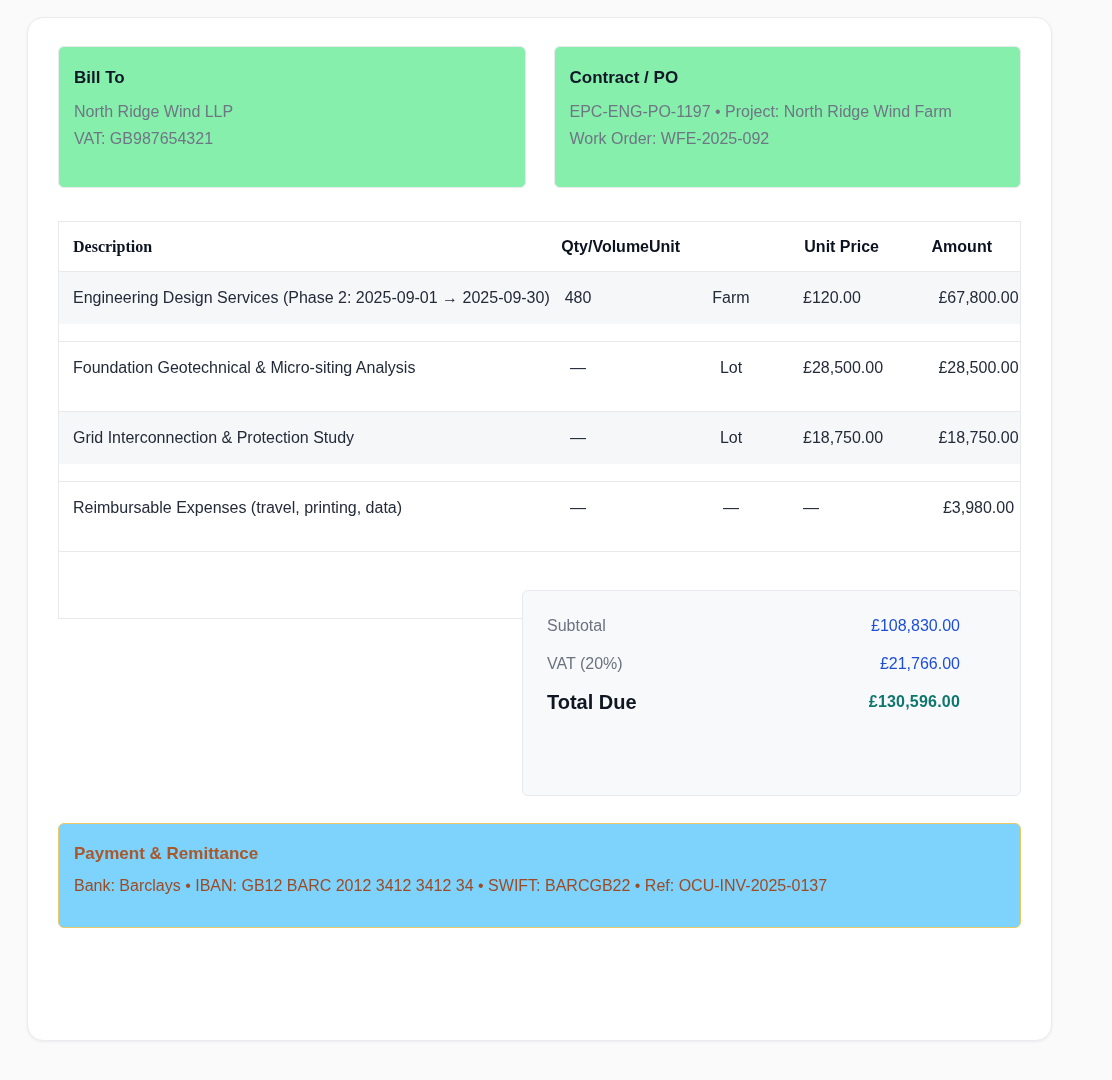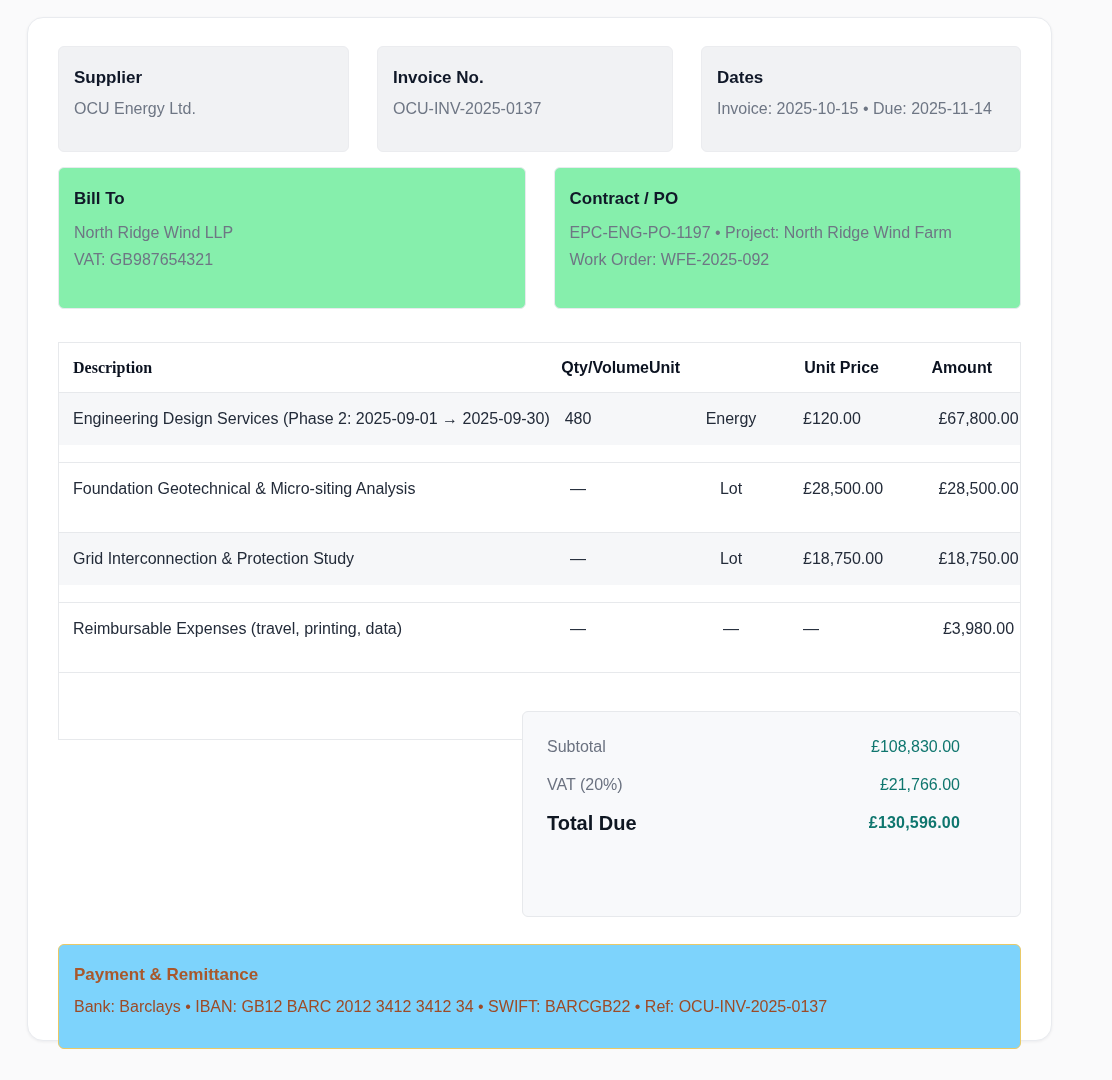--- a/index.html
+++ b/index.html
@@ -72,55 +72,41 @@
     position:relative;
     width:499px; height:206px;
     margin-left:auto; margin-top:-29px;
     background:#f8f9fb;
     border:1px solid #e7e9ec;
     border-radius:6px;
     padding:16px 60px 0 24px;
   }
   .totals-row { display:flex; justify-content:space-between; align-items:center; height:38px; }
   .t-label { font-size:16px; color:#6b7280; }
-  .t-value { font-size:16px; color:#0f766e; }
+  .t-value { font-size:16px; color:#1d4ed8; }
   .totals-row.grand .t-label { font-size:20px; font-weight:700; color:#0f1722; }
   .totals-row.grand .t-value { font-size:16px; font-weight:700; color:#0f766e; letter-spacing:.2px; }
 
   
   .payment-box {
     margin-top:27px;
     height:105px;
     background:#7dd3fc;
     border:1px solid #e9c967;
     border-radius:6px;
     padding:19px 15px;
   }
   .payment-title { font-size:17px; font-weight:700; color:#a8582c; line-height:22px; margin-bottom:10px; }
   .payment-details { font-size:16px; color:#9c4b27; line-height:22px; white-space:nowrap; }
 </style>
 </head>
 <body>
 
 <div class="page-card">
 
-  <section class="cards-row-1">
-    <div class="info-card">
-      <div class="card-title">Supplier</div>
-      <div class="card-value">OCU Energy Ltd.</div>
-    </div>
-    <div class="info-card">
-      <div class="card-title">Invoice No.</div>
-      <div class="card-value">OCU-INV-2025-0137</div>
-    </div>
-    <div class="info-card">
-      <div class="card-title">Dates</div>
-      <div class="card-value">Invoice: 2025-10-15 • Due: 2025-11-14</div>
-    </div>
-  </section>
 
   <section class="cards-row-2">
     <div class="info-card tall">
       <div class="card-title">Bill To</div>
       <div class="card-line">North Ridge Wind LLP</div>
       <div class="card-line">VAT: GB987654321</div>
     </div>
     <div class="info-card tall">
       <div class="card-title">Contract / PO</div>
       <div class="card-line">EPC-ENG-PO-1197 • Project: North Ridge Wind Farm</div>
@@ -134,21 +120,21 @@
       <div class="th h-qty">Qty/Volume</div>
       <div class="th h-unit">Unit</div>
       <div class="th h-price">Unit Price</div>
       <div class="th h-amt">Amount</div>
     </div>
 
     <div class="trow odd">
       <div class="cols band">
         <div class="td c-desc">Engineering Design Services (Phase 2: 2025-09-01 → 2025-09-30)</div>
         <div class="td c-qty">480</div>
-        <div class="td c-unit">Energy</div>
+        <div class="td c-unit">Farm</div>
         <div class="td c-price">£120.00</div>
         <div class="td c-amt">£67,800.00</div>
       </div>
     </div>
 
     <div class="trow">
       <div class="cols band">
         <div class="td c-desc">Foundation Geotechnical &amp; Micro-siting Analysis</div>
         <div class="td c-qty">—</div>
         <div class="td c-unit">Lot</div>

